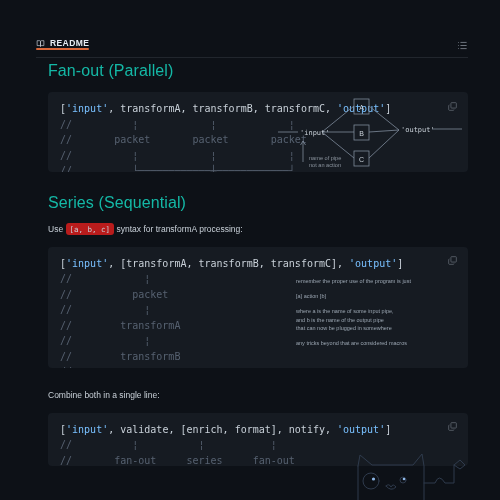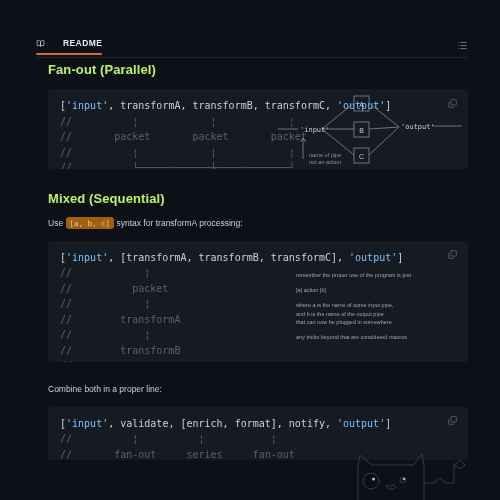--- a/index.html
+++ b/index.html
@@ -31,22 +31,21 @@
     position: absolute;
     left: 36px;
     top: 57px;
     width: 432px;
     height: 1px;
     background: #21262d;
   }
   .tab {
     display: flex;
     align-items: flex-end;
-    gap: 18px;
-    padding-bottom: 5px;
+    gap: 5px;
     position: relative;
   }
   .tab-underline {
     position: absolute;
     left: 0;
     bottom: -2px;
     height: 2px;
     width: 100%;
     background: #d9683a;
     border-radius: 2px;
@@ -61,36 +60,36 @@
   .list-icon svg { display: block; }
 
   
   .content {
     position: absolute;
     left: 48px;
     top: 62px;
     width: 420px;
   }
   h2.section-title {
-    font-size: 13px;
-    font-weight: bold;
-    color: #bef264;
+    font-size: 16px;
+    font-weight: normal;
+    color: #14b8a6;
     margin: 0 0 12px 0;
     letter-spacing: 0.1px;
   }
   p.section-desc {
     font-size: 8.5px;
     color: #c9d1d9;
     margin: 0 0 11px 0;
     line-height: 1.4;
   }
   code.inline-code {
     font-family: "DejaVu Sans Mono", monospace;
     font-size: 7.5px;
-    background: #a16207;
+    background: #b91c1c;
     border-radius: 3px;
     padding: 1.5px 4px;
     color: #c9d1d9;
     vertical-align: 1px;
   }
 
   
   .codeblock {
     position: relative;
     background: #161b22;
@@ -233,21 +232,21 @@
     </svg>
 
     <div class="copy-btn">
       <svg width="9" height="9" viewBox="0 0 16 16" fill="none" stroke="#8b949e" stroke-width="1.2">
         <rect x="5.2" y="1.2" width="9.6" height="9.6" rx="1.2"></rect>
         <path d="M10.8 13.4c0 .8-.6 1.4-1.4 1.4H2.6c-.8 0-1.4-.6-1.4-1.4V6.6c0-.8.6-1.4 1.4-1.4"></path>
       </svg>
     </div>
   </div>
 
-  <h2 class="section-title">Mixed (Sequential)</h2>
+  <h2 class="section-title">Series (Sequential)</h2>
   <p class="section-desc">
     <span>Use</span>
     <code class="inline-code">[a, b, c]</code>
     <span>syntax for transformA processing:</span>
   </p>
 
   <div class="codeblock" style="height:103px;">
     <pre class="code"><span class="tok-punct">[</span><span class="tok-str">'input'</span><span class="tok-punct">, [</span><span class="tok-id">transformA</span><span class="tok-punct">, </span><span class="tok-id">transformB</span><span class="tok-punct">, </span><span class="tok-id">transformC</span><span class="tok-punct">], </span><span class="tok-str">'output'</span><span class="tok-punct">]</span>
 <span class="tok-comment">//            ¦
 //          packet
@@ -273,21 +272,21 @@
     </div>
 
     <div class="copy-btn">
       <svg width="9" height="9" viewBox="0 0 16 16" fill="none" stroke="#8b949e" stroke-width="1.2">
         <rect x="5.2" y="1.2" width="9.6" height="9.6" rx="1.2"></rect>
         <path d="M10.8 13.4c0 .8-.6 1.4-1.4 1.4H2.6c-.8 0-1.4-.6-1.4-1.4V6.6c0-.8.6-1.4 1.4-1.4"></path>
       </svg>
     </div>
   </div>
 
-  <p class="section-desc">Combine both in a proper line:</p>
+  <p class="section-desc">Combine both in a single line:</p>
 
   <div class="codeblock" style="height:35px;">
     <pre class="code"><span class="tok-punct">[</span><span class="tok-str">'input'</span><span class="tok-punct">, </span><span class="tok-id">validate</span><span class="tok-punct">, [</span><span class="tok-id">enrich</span><span class="tok-punct">, </span><span class="tok-id">format</span><span class="tok-punct">], </span><span class="tok-id">notify</span><span class="tok-punct">, </span><span class="tok-str">'output'</span><span class="tok-punct">]</span>
 <span class="tok-comment">//          ¦          ¦           ¦
 //       fan-out     series     fan-out</span></pre>
 
     <div class="copy-btn">
       <svg width="9" height="9" viewBox="0 0 16 16" fill="none" stroke="#8b949e" stroke-width="1.2">
         <rect x="5.2" y="1.2" width="9.6" height="9.6" rx="1.2"></rect>
         <path d="M10.8 13.4c0 .8-.6 1.4-1.4 1.4H2.6c-.8 0-1.4-.6-1.4-1.4V6.6c0-.8.6-1.4 1.4-1.4"></path>

